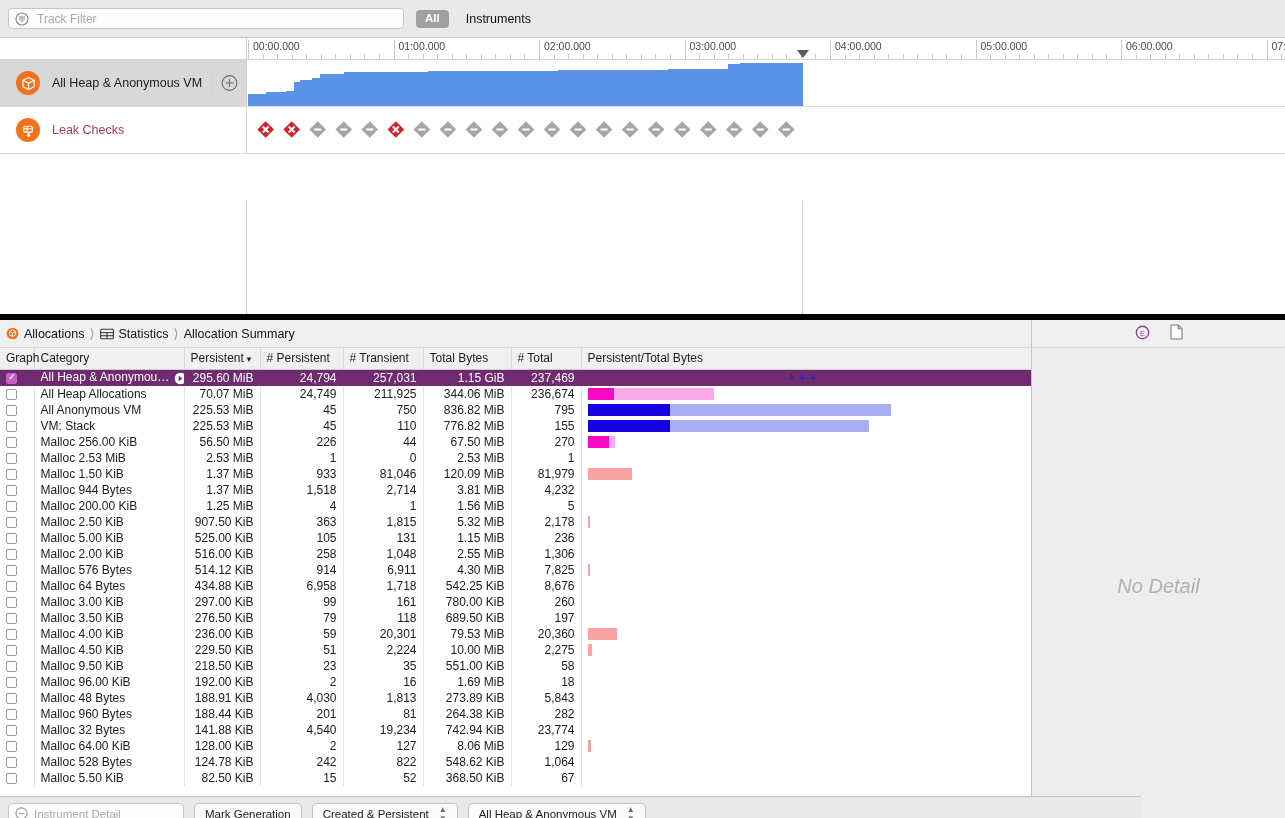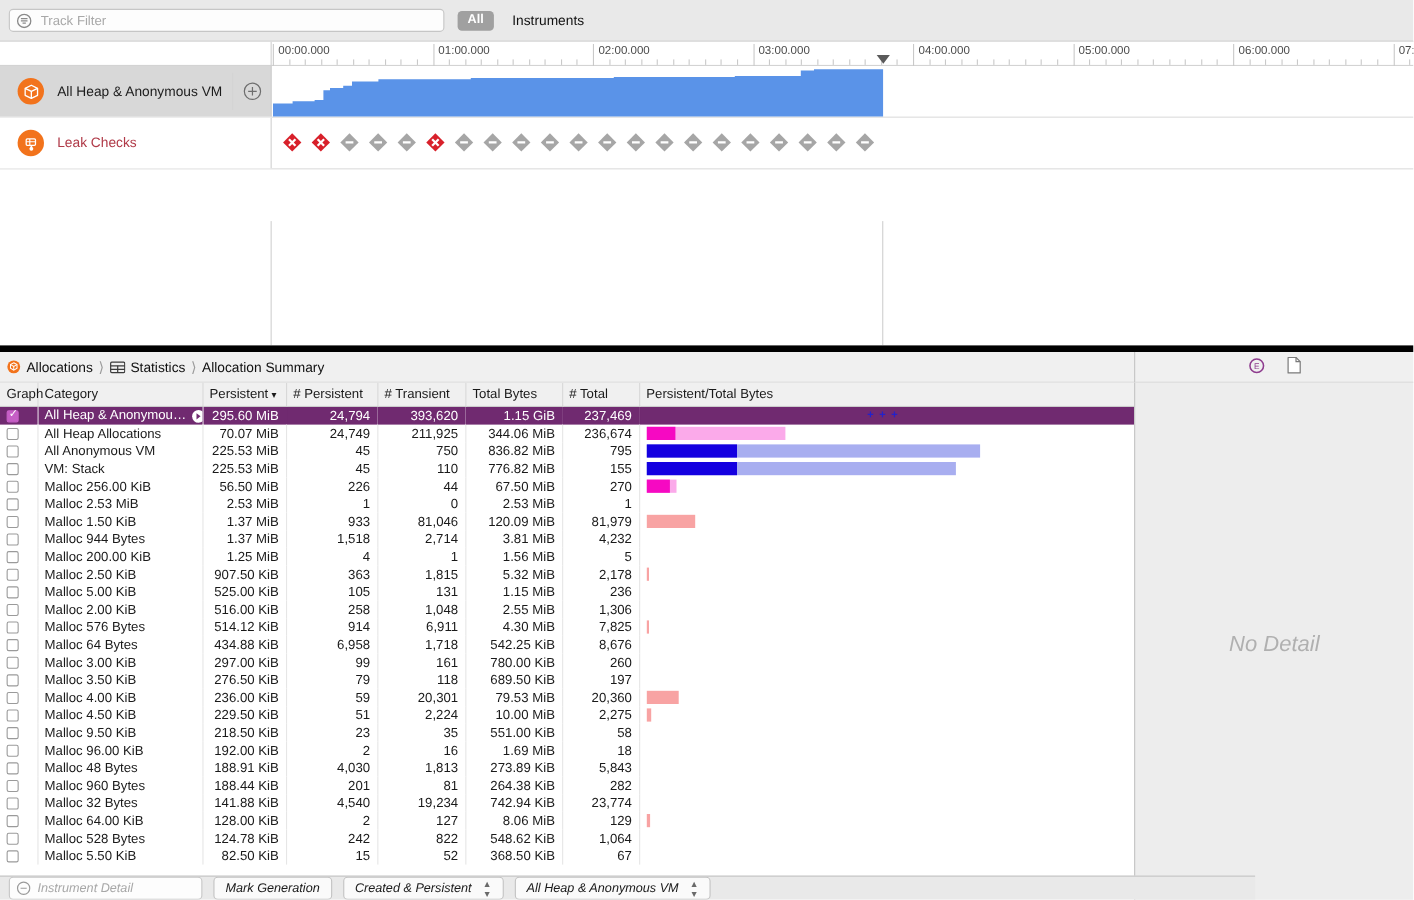--- a/index.html
+++ b/index.html
@@ -211,23 +211,22 @@
     border-left: 1px solid #c4c4c4;
     display: flex; align-items: center; justify-content: center;
   }
   .no-detail { color: #b0b0b0; font-size: 20px; font-style: italic; }
 
   
   .bottom-bar {
     position: absolute; bottom: 0; left: 0; width: 1141px; height: 22px;
     background: #e9e9e9;
     border-top: 1px solid #c4c4c4;
-    display: flex; align-items: flex-end; padding: 6px 0 0 8px; gap: 10px;
+    display: flex; align-items: flex-start; padding: 6px 0 0 8px; gap: 10px;
     overflow: hidden;
-    font-style: italic;
   }
   .bb-field {
     width: 176px; height: 21px; background: #fdfdfd;
     border: 1px solid #c6c6c6; border-radius: 4px;
     display: flex; align-items: center; padding: 0 6px;
     font-size: 11.5px; color: #a8a8a8;
   }
   .bb-btn {
     height: 21px; background: #fafafa;
     border: 1px solid #c2c2c2; border-radius: 4px;
@@ -552,21 +551,21 @@
           </thead>
         <tbody id="alloc-body">
             <tr class="row-sel">
               <td class="c-graph-chk"><span class="chkbox on"></span></td>
               <td><span>All Heap &amp; Anonymou…</span><span class="arrow-circ"><svg width="13" height="13" viewBox="0 0 14 14">
                     <circle cx="7" cy="7" r="6.3" fill="#ffffff"></circle>
                     <path d="M5 4 L9 7 L5 10 Z" fill="#702a70"></path>
                   </svg></span></td>
               <td class="r">295.60 MiB</td>
               <td class="r">24,794</td>
-              <td class="r">393,620</td>
+              <td class="r">257,031</td>
               <td class="r">1.15 GiB</td>
               <td class="r">237,469</td>
               <td class="graphcell">
                 <div class="bar-row">
                   <div class="plus-marks">+++</div>
                 </div>
               </td>
             </tr>
             <tr>
               <td class="c-graph-chk"><span class="chkbox"></span></td>

